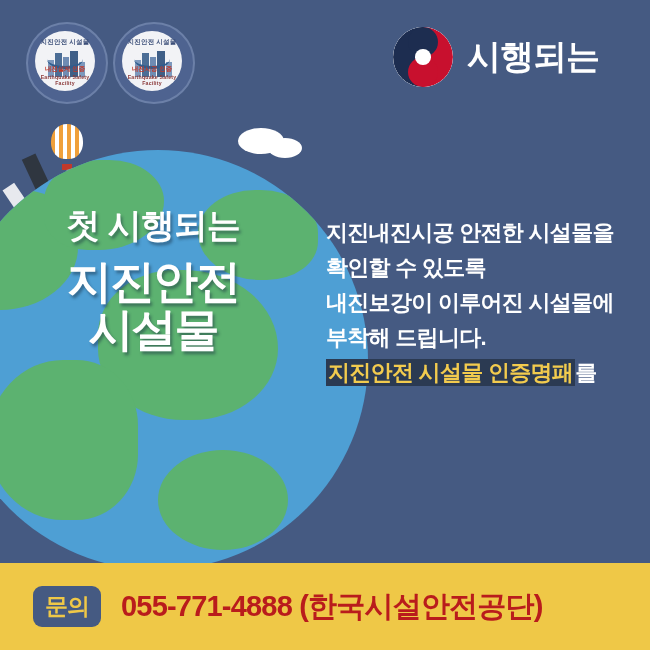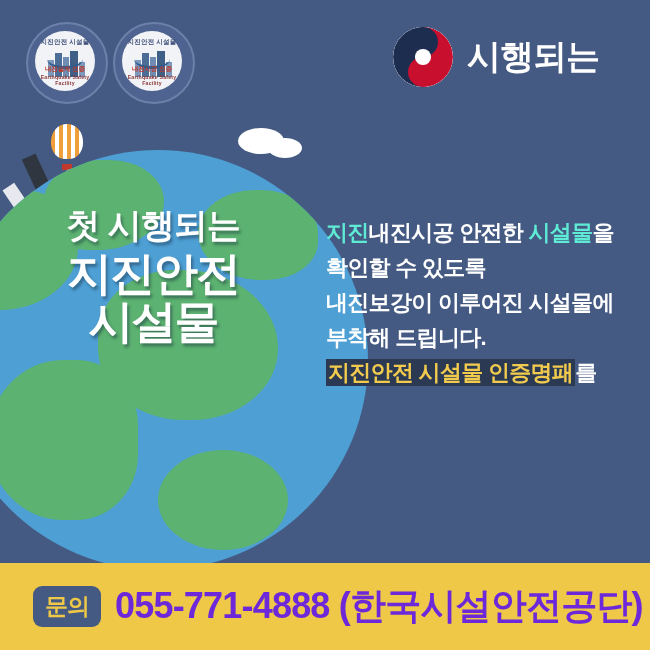--- a/index.html
+++ b/index.html
@@ -47,37 +47,37 @@
   .bl-body{width:100%;height:76%;border-radius:50% 50% 45% 45%;
      background:repeating-linear-gradient(90deg,#f0a03a 0 4px,#ffffff 4px 8px);}
   .bl-basket{position:absolute;left:33%;bottom:0;width:34%;height:13%;background:#c0392b;}
 
   
   #headline{position:absolute;left:33px;top:208px;width:240px;text-align:center;
      line-height:1.03;z-index:7;}
   #headline div{font-weight:bold;color:#ffffff;
      text-shadow:2px 3px 3px rgba(20,40,60,.45);}
   .h1{font-size:34px;letter-spacing:-1px;}
-  .h2{font-size:45px;letter-spacing:-2px;margin-top:8px;}
+  .h2{font-size:45px;letter-spacing:-2px;margin-top:16px;}
   .h3{font-size:45px;letter-spacing:-2px;margin-top:2px;}
   .h4{font-size:45px;letter-spacing:-2px;margin-top:2px;color:#F2CB4E !important;}
 
   
   #body-copy{position:absolute;left:326px;top:218px;width:300px;z-index:8;}
   #body-copy p{margin:0 0 6px 0;font-size:22px;font-weight:bold;color:#ffffff;
      letter-spacing:-.7px;line-height:1.32;white-space:nowrap;}
-  .accent{color:#5eead4;}
+  .accent{color:#ffffff;}
   .hl{background:#2B3A52;color:#F2CB4E;padding:1px 2px;}
 
   
   #footer{position:absolute;left:0;top:563px;width:650px;height:87px;
      background:#EFC847;display:flex;align-items:center;}
   #inq-badge{margin-left:33px;background:#455A82;color:#EFC847;font-weight:bold;
      font-size:23px;padding:5px 12px;border-radius:9px;letter-spacing:-1px;}
-  #phone{margin-left:14px;font-size:36px;font-weight:bold;color:#6d28d9;
+  #phone{margin-left:20px;font-size:29px;font-weight:bold;color:#b91c1c;
      letter-spacing:-.8px;}
 </style>
 </head>
 <body>
 
 <div id="poster">
 
   <div class="seal-outer" style="left:26px;top:22px;width:78px;height:78px;">
     <div class="seal-inner" style="left:7px;top:7px;width:60px;height:60px;">
       <div class="seal-arc-top">지진안전 시설물</div>

